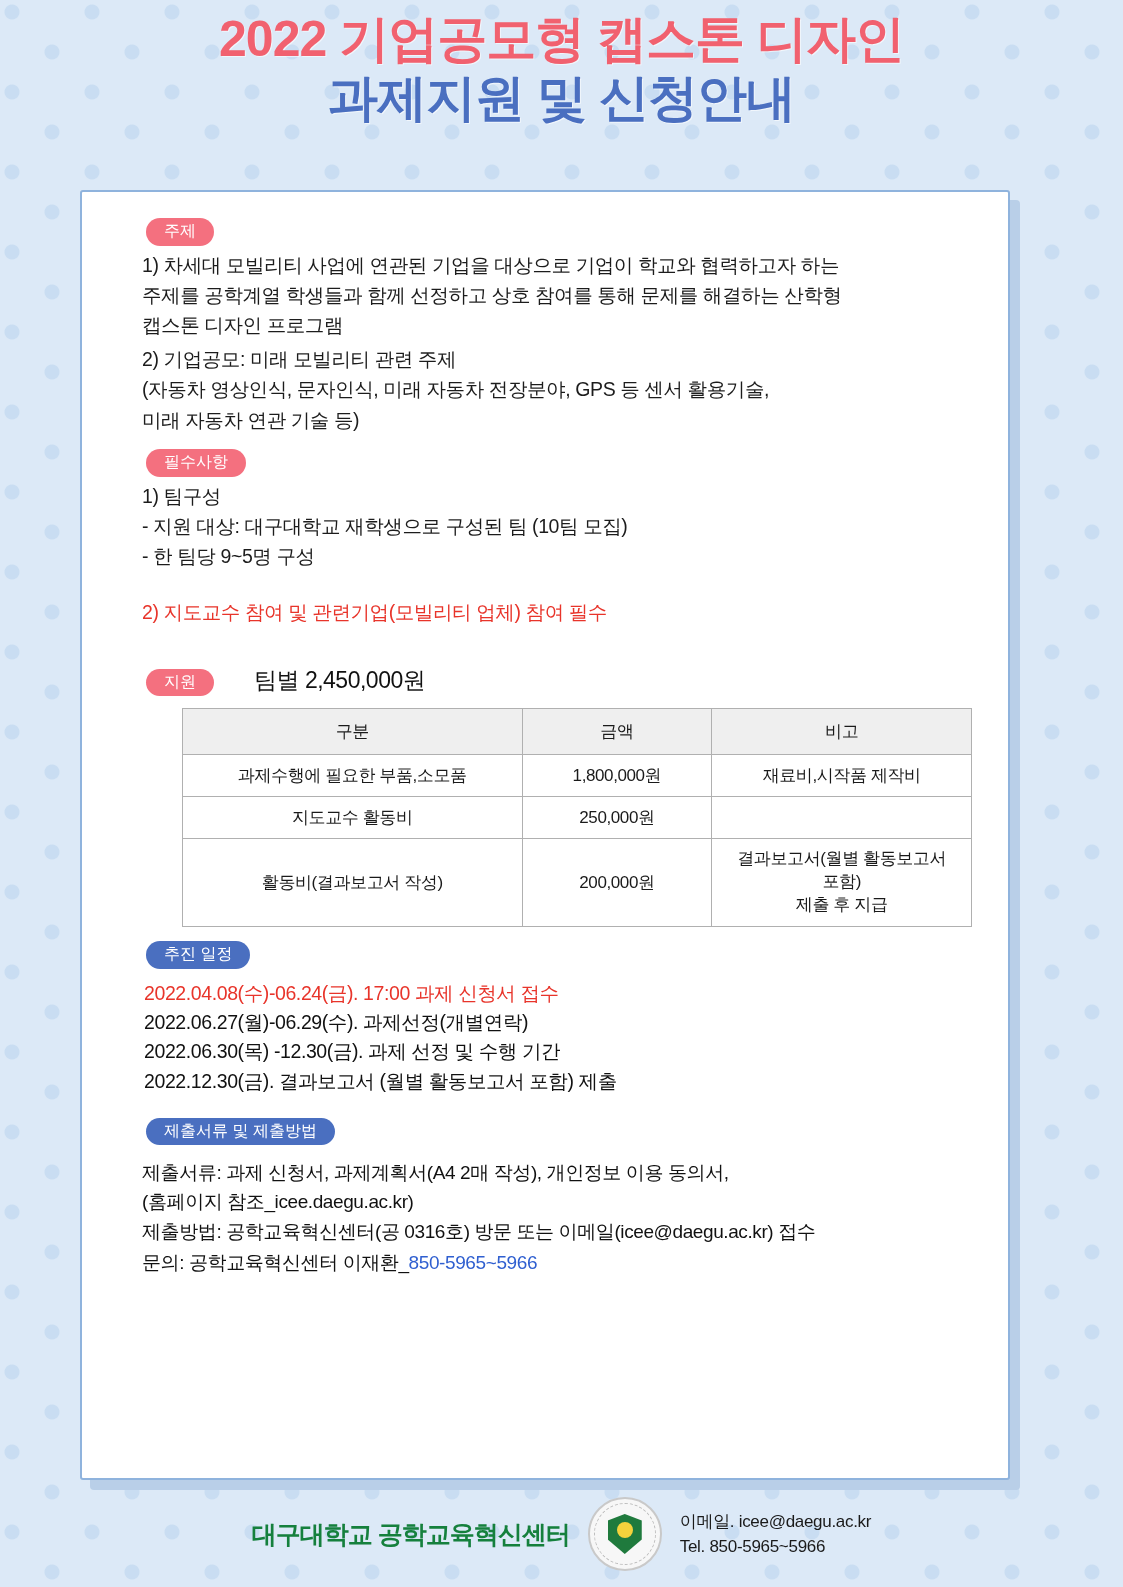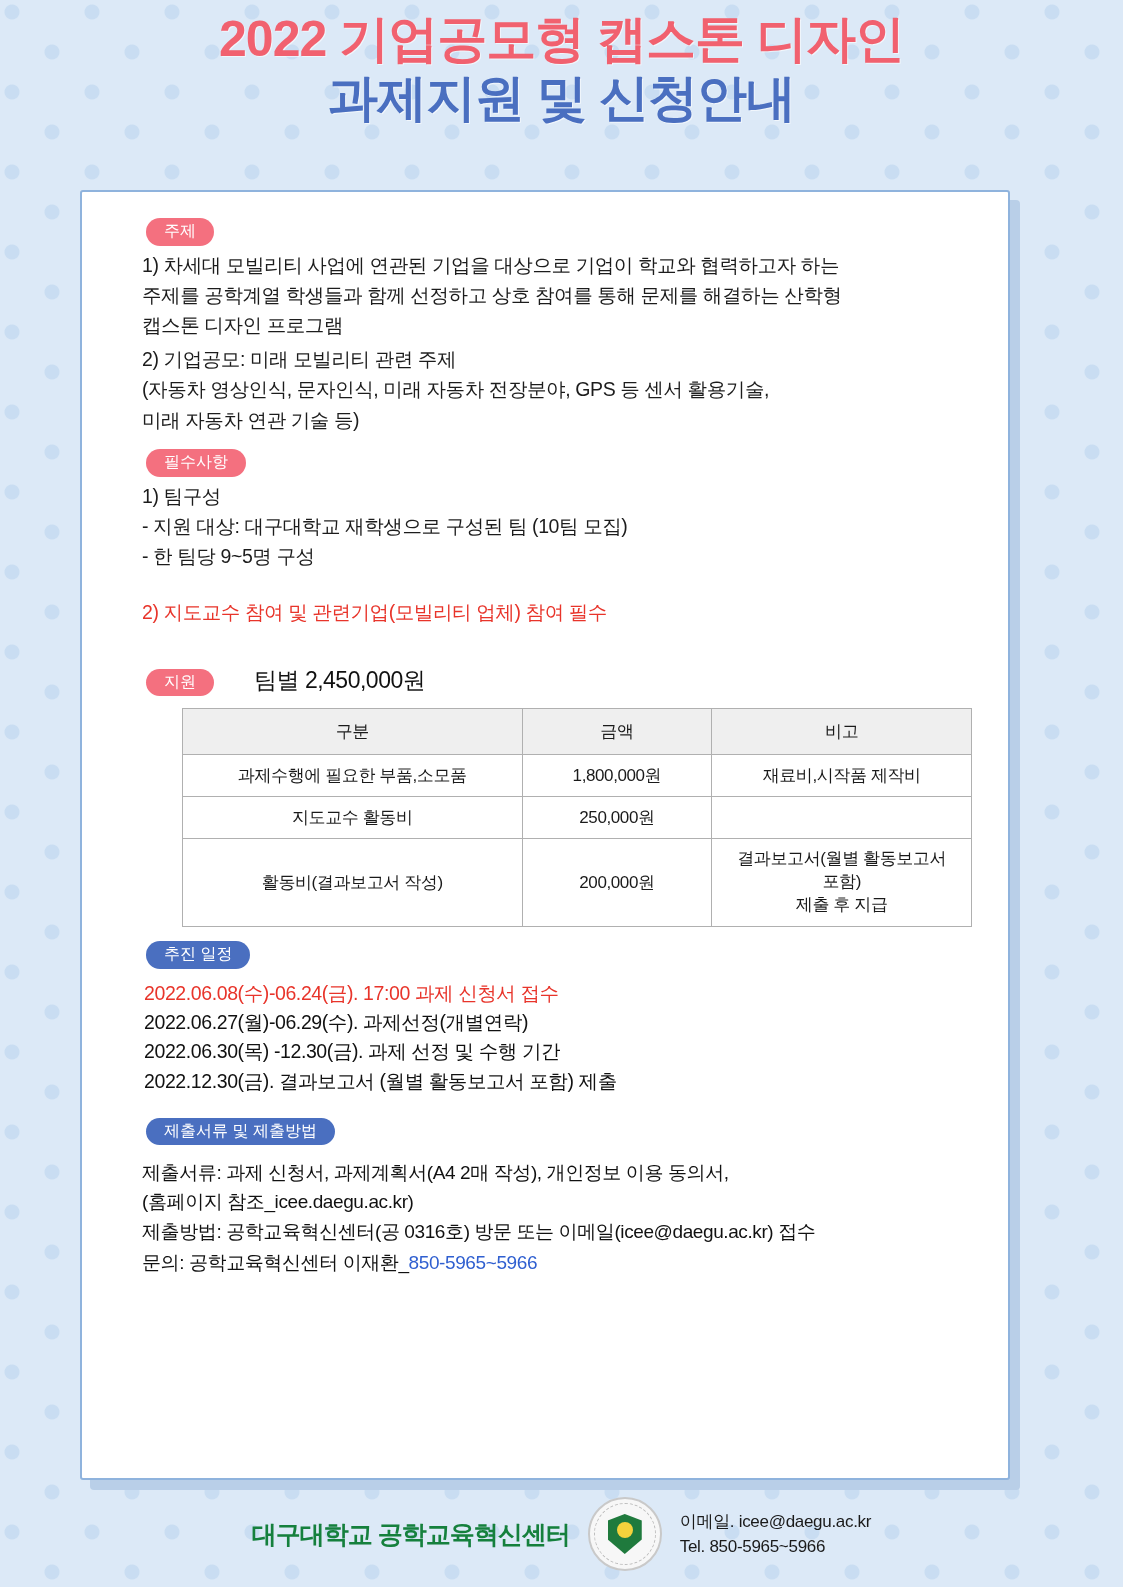--- a/index.html
+++ b/index.html
@@ -272,21 +272,21 @@
       </tr>
     </tbody>
   </table>
 
   <div class="spacer-sm"></div>
 
   <div class="pill-row">
     <span class="pill pill-blue">추진 일정</span>
   </div>
   <div class="sched-list">
-    <div>2022.06.08(수)-06.24(금). 17:00  과제 신청서 접수</div>
+    <div>2022.04.08(수)-06.24(금). 17:00  과제 신청서 접수</div>
     <div>2022.06.27(월)-06.29(수). 과제선정(개별연락)</div>
     <div>2022.06.30(목) -12.30(금).  과제 선정 및 수행 기간</div>
     <div>2022.12.30(금). 결과보고서 (월별 활동보고서 포함) 제출</div>
   </div>
 
   <div class="spacer-md"></div>
 
   <div class="pill-row">
     <span class="pill pill-blue">제출서류 및 제출방법</span>
   </div>

